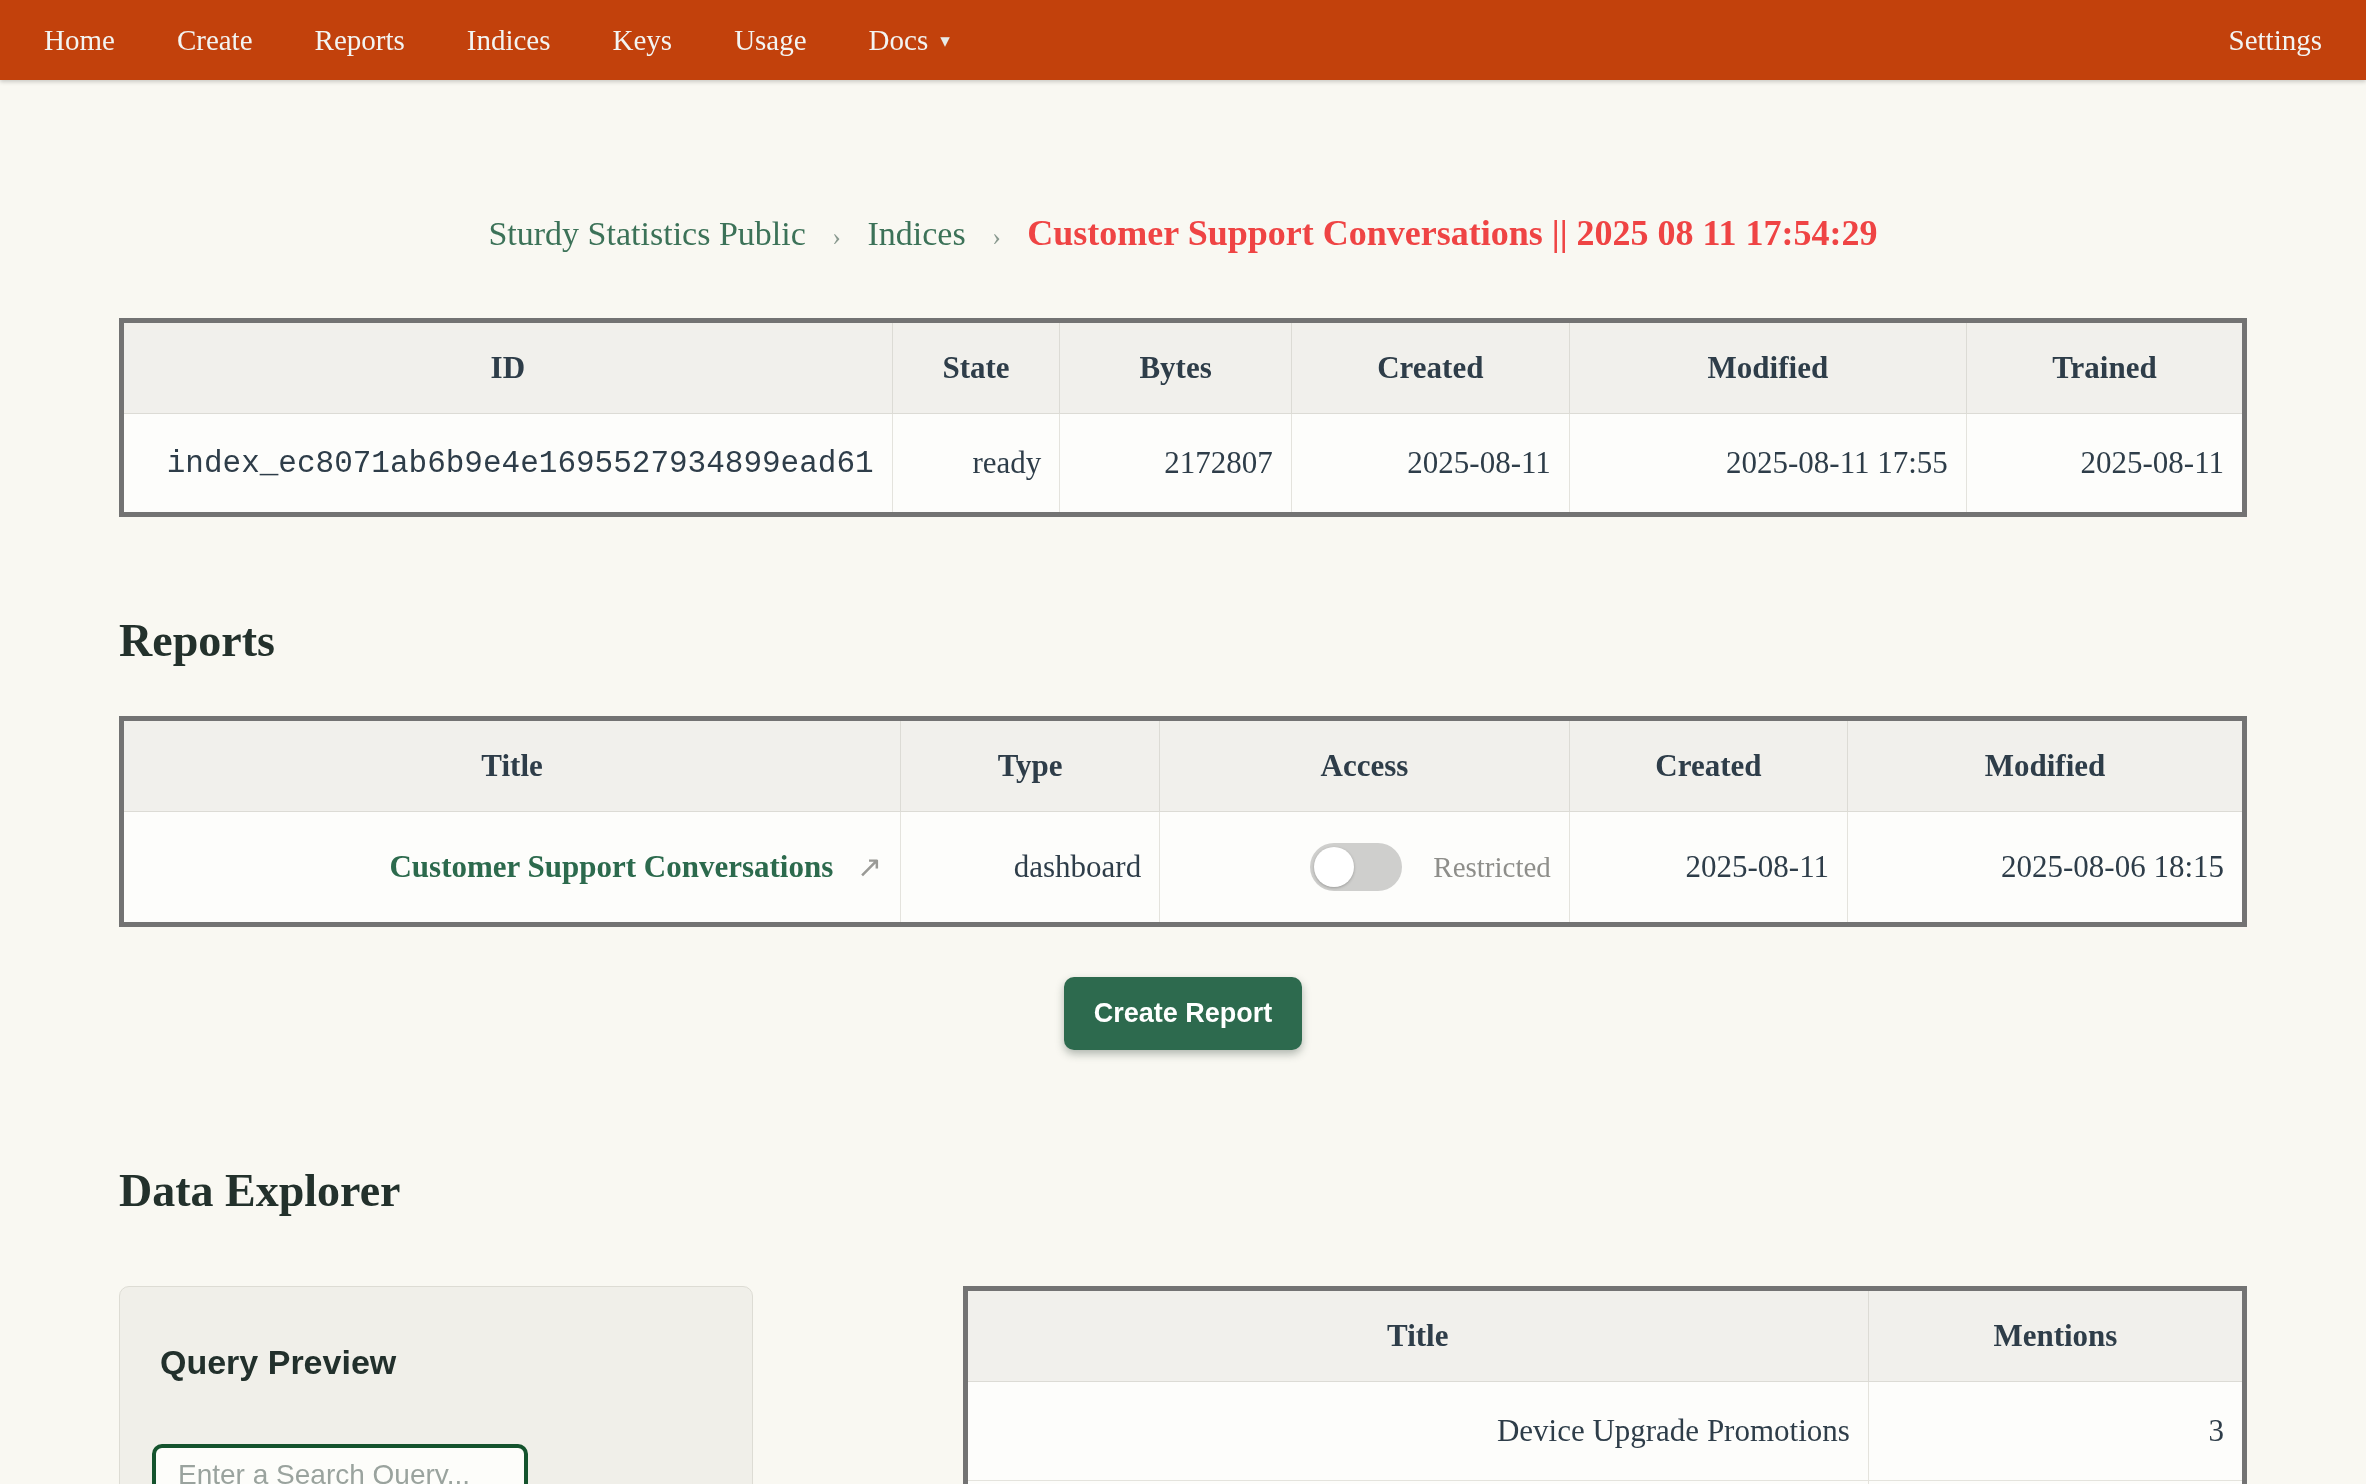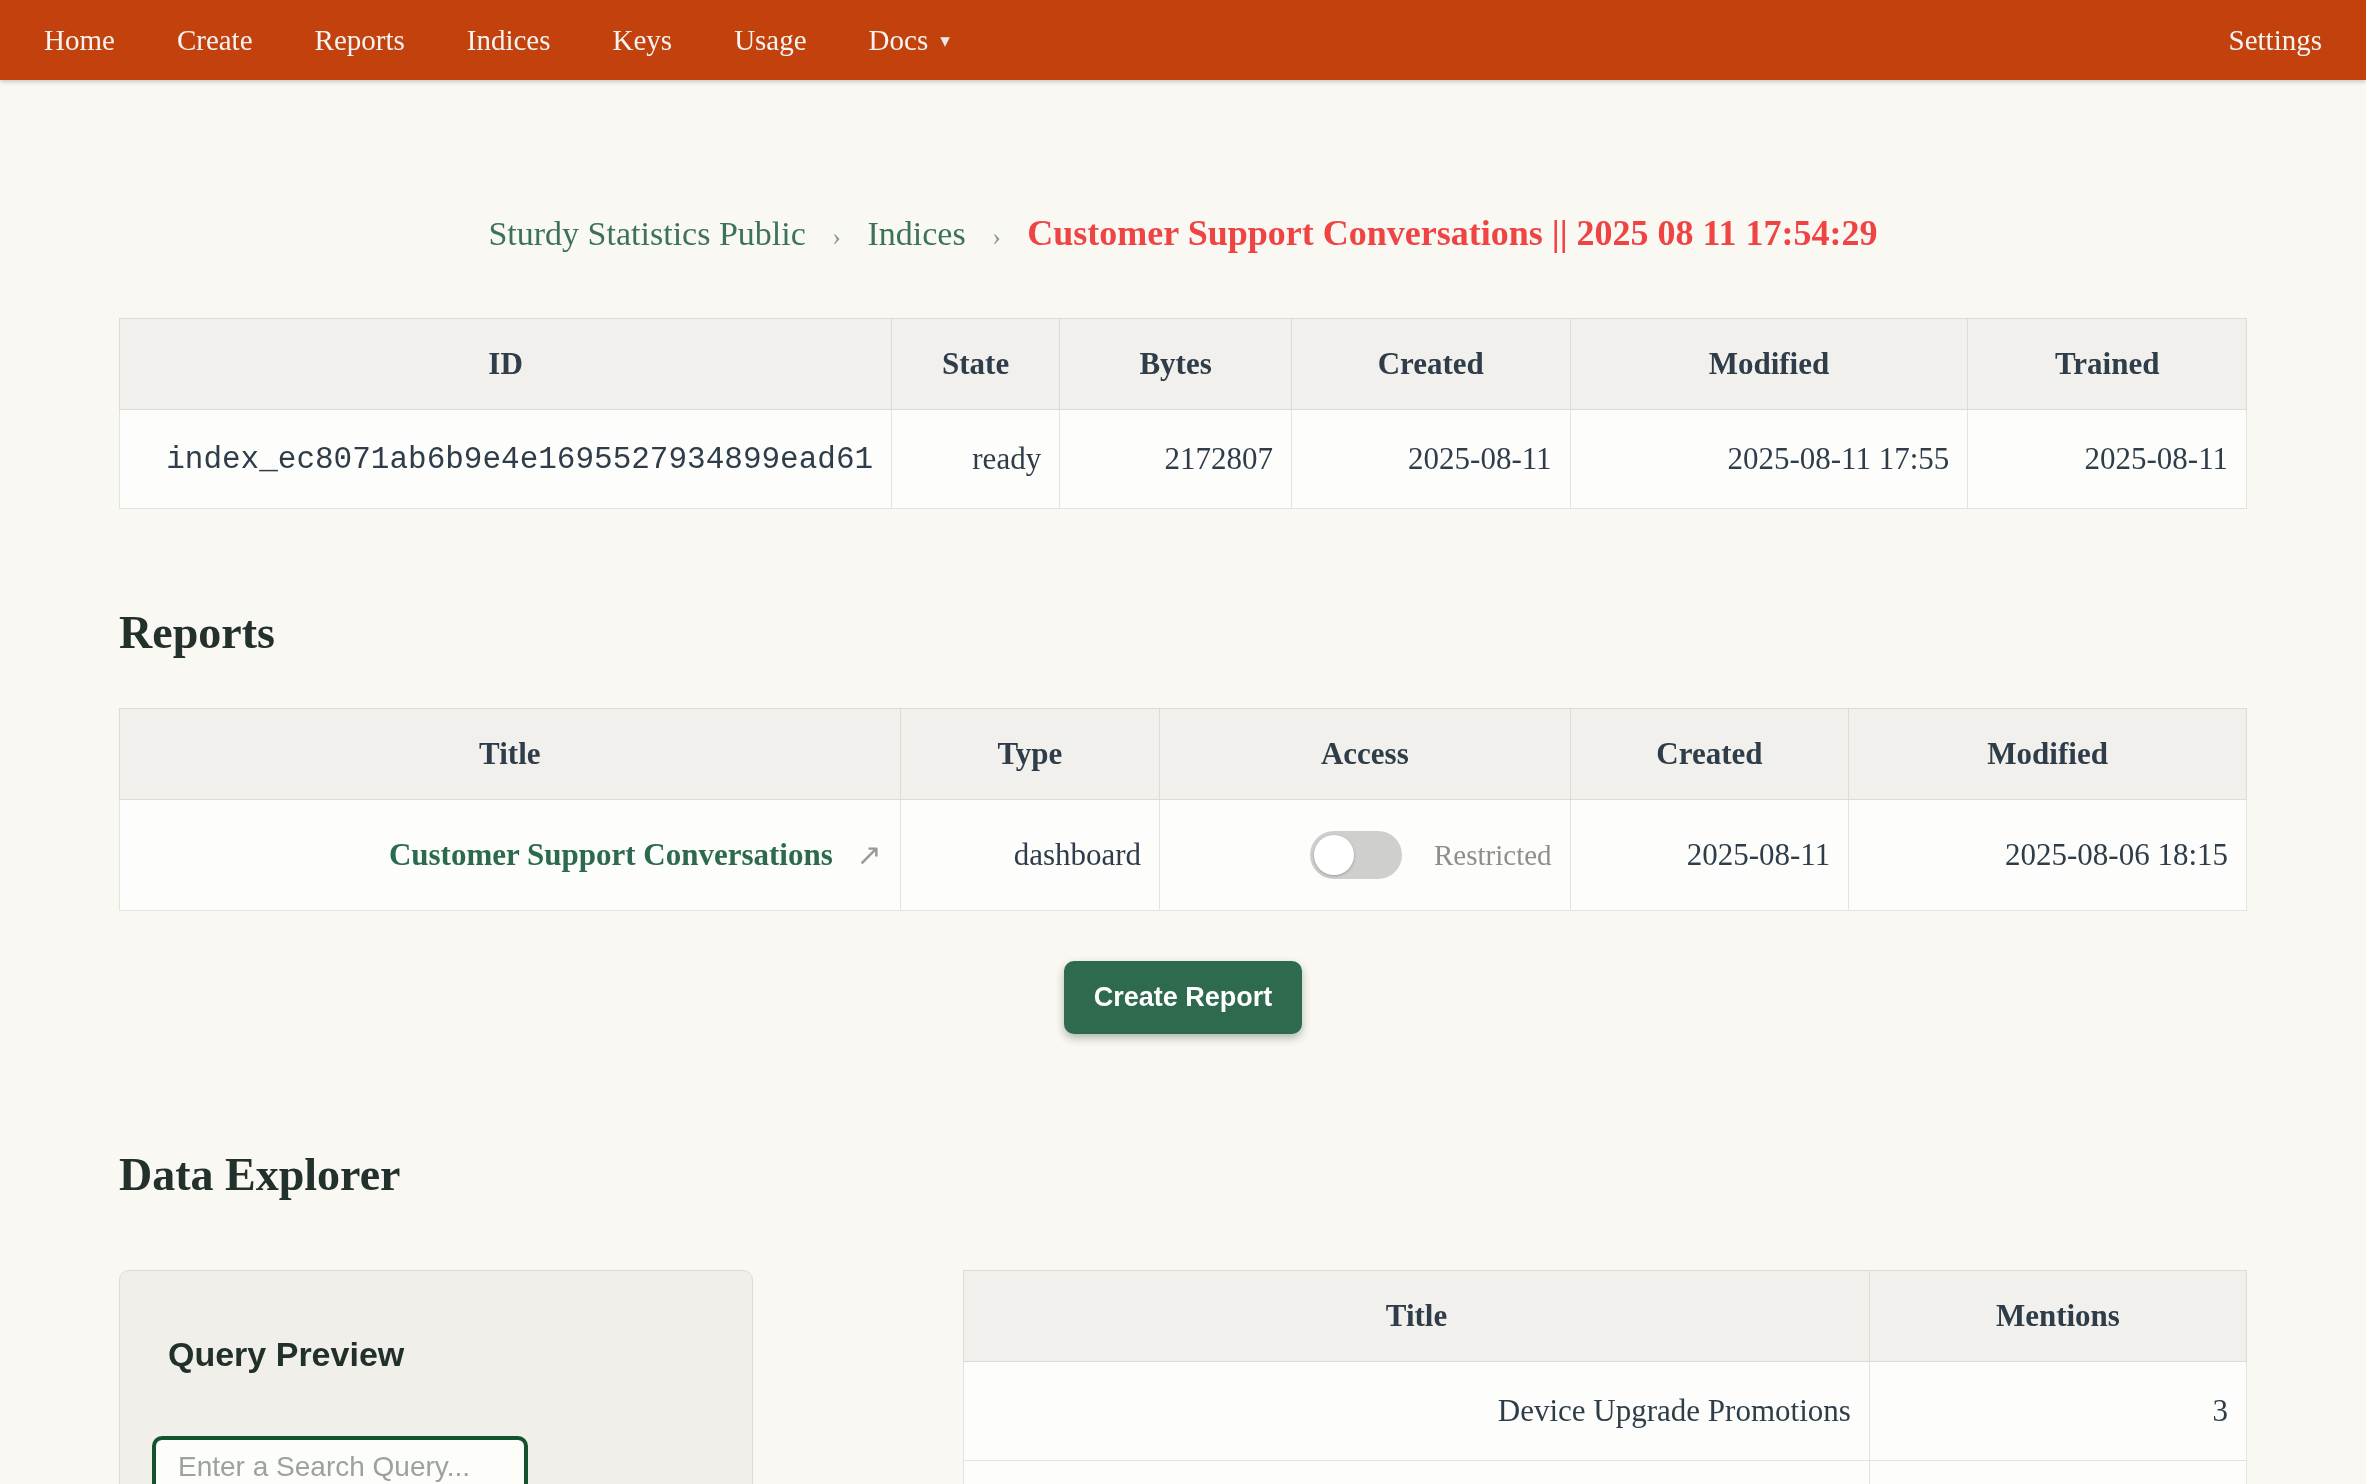--- a/index.html
+++ b/index.html
@@ -22,21 +22,21 @@
   .nav-caret { font-size:19px; margin-left:12px; color:#e8eae8; }
   .nav-right { margin-left:auto; margin-right:0; }
   
   .container { width:2128px; margin:0 auto; }
   
   .breadcrumb { margin-top:118px; text-align:center; font-size:34px; line-height:70px; }
   .crumb-link { color:#3c7258; text-decoration:none; cursor:pointer; }
   .crumb-sep { color:#8a9a90; font-size:26px; margin:0 18px; }
   .crumb-current { color:#ef4444; font-weight:bold; font-size:36px; }
   
-  table.data { width:100%; border-collapse:collapse; background:#3b82f6; border:1px solid #737373; }
+  table.data { width:100%; border-collapse:collapse; background:#3b82f6; border:5px solid #737373; }
   table.data th {
     background:#f1f0ec; font-size:31px; font-weight:bold; color:#2e3d49;
     padding:27px 18px; border:1px solid #dcdbd5; text-align:center;
   }
   table.data td {
     font-size:31px; color:#2e3d49; padding:31px 18px;
     border:1px solid #e4e3dd; text-align:right; background:#fdfdfb;
   }
   .idx-table { margin-top:46px; }
   td.mono { font-family:"Liberation Mono", monospace; font-size:25px; text-align:left; padding-left:28px; }
@@ -69,21 +69,21 @@
     box-shadow:0 4px 9px rgba(40,60,50,.35); cursor:pointer;
   }
   
   .explorer { display:flex; align-items:flex-start; margin-top:66px; }
   .query-panel {
     width:1008px; height:620px; background:#f0efe9;
     border:1px solid #dddcd4; border-radius:10px; padding:48px 32px;
   }
   .qp-title {
     font-family:"Liberation Sans", sans-serif; font-weight:bold;
-    font-size:34px; color:#22302c; margin:16px;
+    font-size:34px; color:#22302c; margin:8px;
   }
   .search-input {
     display:block; margin-top:62px; width:376px; height:62px;
     border:4px solid #14532d; border-radius:10px; background:#fdfdfa;
     font-family:"Liberation Sans", sans-serif; font-size:28px; padding:0 22px; color:#333333;
     outline:none;
   }
   .search-input::placeholder { color:#9aa39e; }
   .topics-table { width:595px; margin-left:210px; }
   .topics-table td.tall { padding-top:44px; padding-bottom:70px; }

